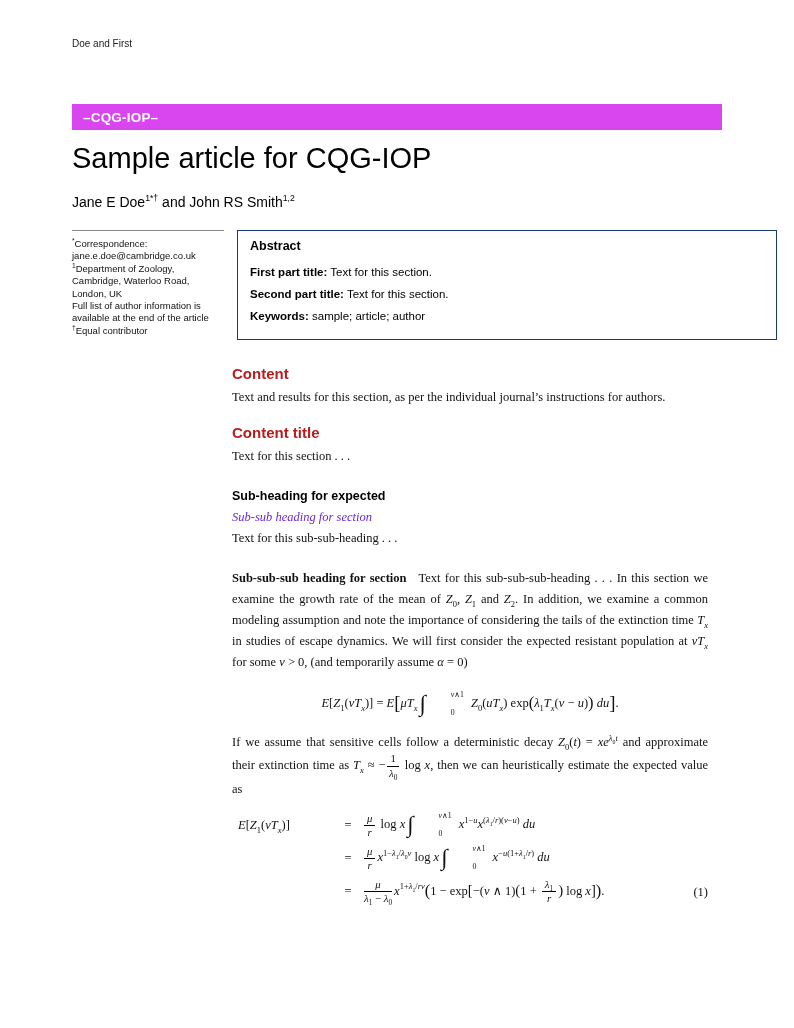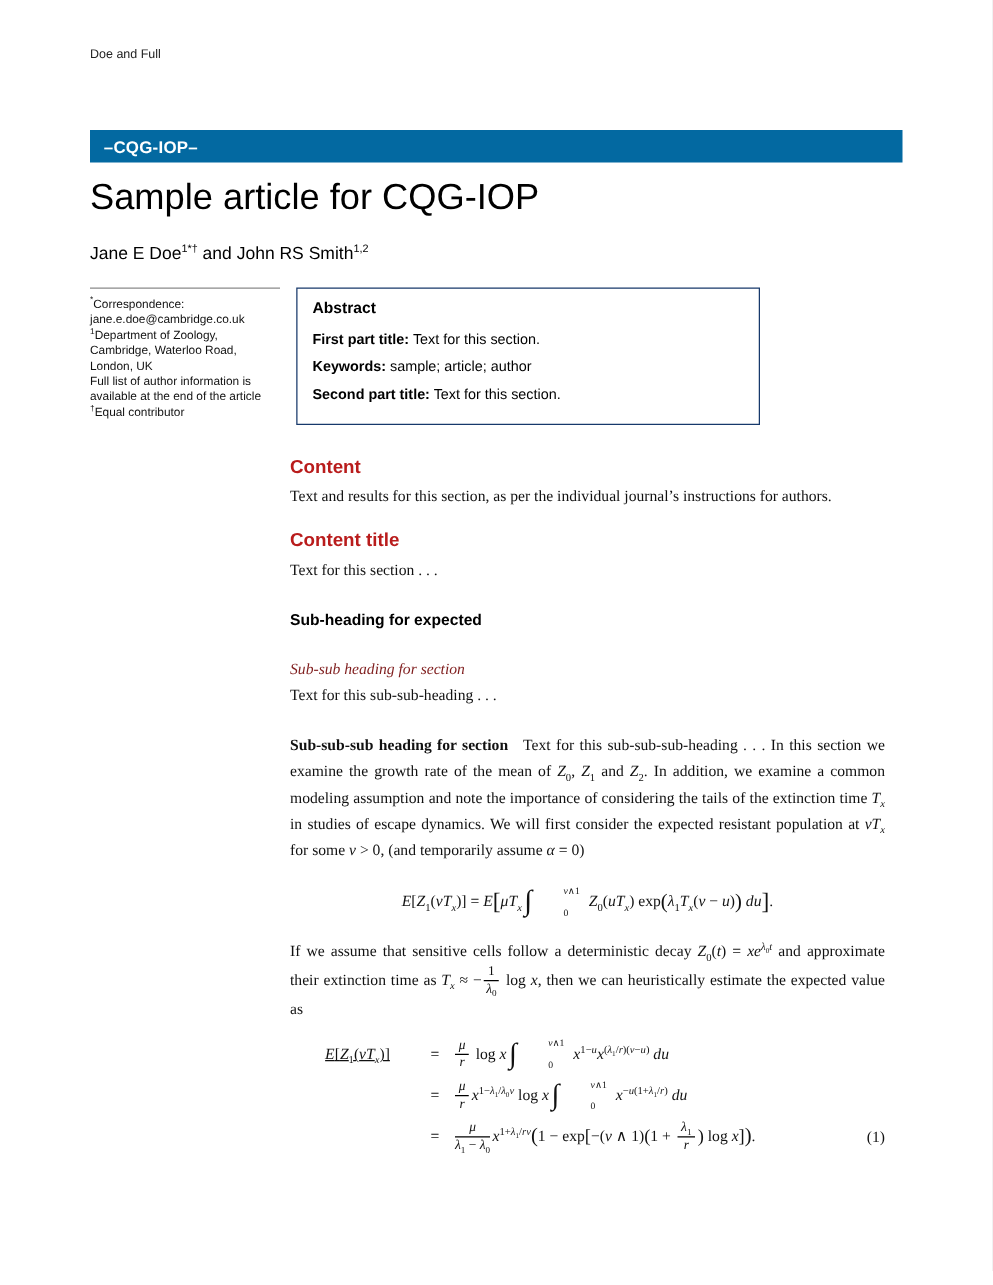--- a/index.html
+++ b/index.html
@@ -32,21 +32,21 @@
   .authors sup { font-size:62%; }
 
   .left-col {
     position:absolute; top:230px; left:72px; width:152px;
     border-top:1px solid #8a8a8a; padding-top:7px;
     font-family:"Liberation Sans", sans-serif; font-size:9.5px; line-height:12.4px; color:#111;
   }
   .left-col sup { font-size:70%; }
 
   .abstract-box {
-    position:absolute; top:230px; left:237px; width:371px;
+    position:absolute; top:230px; left:237px; width:540px;
     border:1px solid; box-sizing:border-box;
     padding:8px 12px 12px 12px;
     font-family:"Liberation Sans", sans-serif; font-size:11.5px; color:#000;
   }
   .abstract-heading { font-weight:bold; font-size:12.5px; margin-bottom:8px; }
   .abstract-item { line-height:22px; }
   .abstract-item b { font-weight:bold; }
 
   .main {
     position:absolute; top:356px; left:232px; width:476px;
@@ -56,54 +56,54 @@
   .h-major {
     font-family:"Liberation Sans", sans-serif; font-weight:bold; font-size:15px;
     margin:8px 0 3px 0; line-height:20px; color:#b91c1c;
   }
   .h-sub {
     font-family:"Liberation Sans", sans-serif; font-weight:bold; font-size:12.5px;
     margin:20px 0 2px 0; line-height:18px; color:#000;
   }
   .h-subsub {
     font-style:italic; font-weight:normal; font-size:12.5px;
-    margin:21px 0 2px 0; line-height:18px; color:#7f1d1d;
+    margin:3px 0 2px 0; line-height:18px; color:#6d28d9;
   }
   .runin-para { margin-top:19px !important; }
   .runin { font-weight:bold; margin-right:12px; }
 
   
   .math i { font-style:italic; }
   sub, sup { font-size:68%; line-height:0; }
   .frac { display:inline-block; vertical-align:middle; text-align:center; line-height:1.05; font-size:86%; margin:0 2px; }
   .frac .n { display:block; border-bottom:0.9px solid #000; padding:0 3px 1px 3px; }
   .frac .d { display:block; padding-top:1px; }
   .int { font-size:185%; line-height:0; display:inline-block; vertical-align:-0.15em; margin:0 0 0 2px; }
   .ilim { display:inline-flex; flex-direction:column; font-size:62%; line-height:1.15; vertical-align:middle; margin-right:4px; text-align:left;padding-left:25px; }
   .ilim .iu { margin-bottom:9px; }
   .big  { font-size:150%; vertical-align:-0.1em; }
   .bigp { font-size:132%; vertical-align:-0.08em; }
   .bp2  { font-size:118%; vertical-align:-0.05em; }
 
   .display-eq { text-align:center; margin:13px 0 12px 0; line-height:34px; }
   .eq-block { margin-top:9px; }
   .eqrow { display:flex; align-items:center; justify-content:center; position:relative; min-height:33px; }
-  .eq-lhs { width:96px; text-align:center;text-decoration:underline; }
+  .eq-lhs { width:96px; text-align:left; }
   .eq-sign { width:28px; text-align:center; }
   .eq-rhs { width:340px; text-align:left; }
   .eq-number { position:absolute; right:0; top:50%; transform:translateY(-50%); }
 </style>
 </head>
 <body>
 
 <div class="page">
 
-  <div class="running-header">Doe and Full</div>
+  <div class="running-header">Doe and First</div>
 
-  <div class="banner" style="background: #0369a1;">
+  <div class="banner" style="background: #d946ef;">
     <span class="banner-label">–CQG-IOP–</span>
   </div>
 
   <div class="article-title">Sample article for CQG-IOP</div>
 
   <div class="authors">Jane E Doe<sup>1*†</sup> and John RS Smith<sup>1,2</sup></div>
 
   <div class="left-col">
     <div><sup>*</sup>Correspondence:</div>
     <div>jane.e.doe@cambridge.co.uk</div>
@@ -115,26 +115,26 @@
     <div><sup>†</sup>Equal contributor</div>
   </div>
 
   <div class="abstract-box" style="border-color: rgb(23, 57, 107);">
     <div class="abstract-heading">Abstract</div>
     <div class="abstract-item">
       <b>First part title:</b>
       <span>Text for this section.</span>
     </div>
     <div class="abstract-item">
+      <b>Second part title:</b>
+      <span>Text for this section.</span>
+    </div>
+    <div class="abstract-item">
       <b>Keywords:</b>
       <span>sample; article; author</span>
-    </div>
-    <div class="abstract-item">
-      <b>Second part title:</b>
-      <span>Text for this section.</span>
     </div>
   </div>
 
   <div class="main math">
 
     <div class="h-major">Content</div>
     <p>Text and results for this section, as per the individual journal’s instructions for authors.</p>
 
     <div class="h-major" style="margin-top:15px;">Content title</div>
     <p>Text for this section . . .</p>

